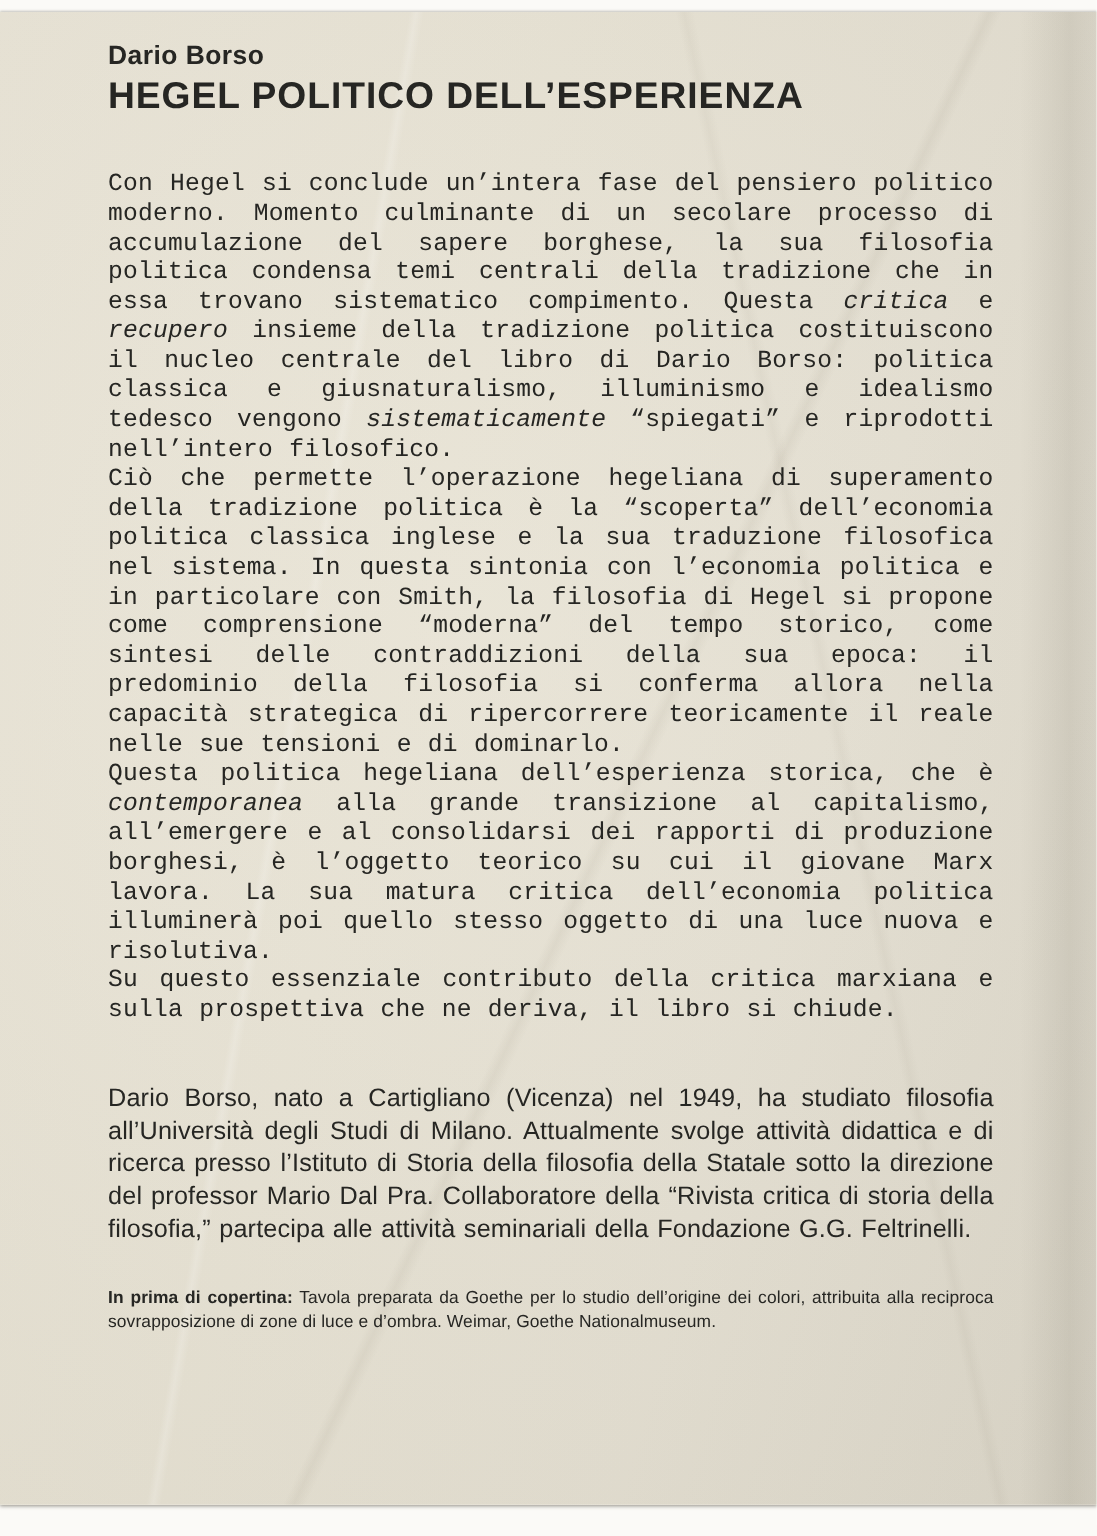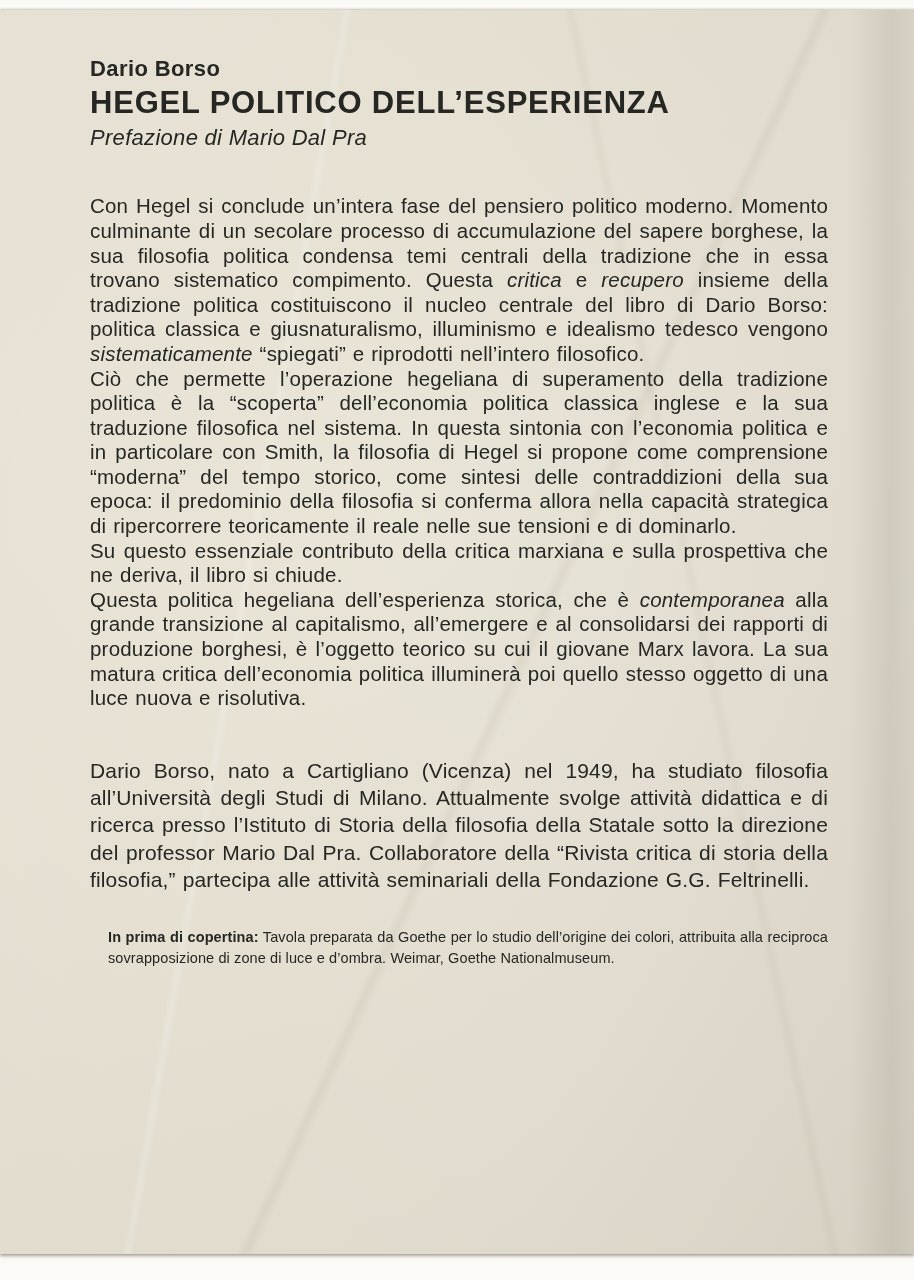--- a/index.html
+++ b/index.html
@@ -25,21 +25,21 @@
     pointer-events: none;
     background:
       linear-gradient(115deg, rgba(255,255,255,0) 54.6%, rgba(110,100,80,0.07) 55.2%, rgba(255,255,255,0) 55.9%),
       linear-gradient(78deg,  rgba(255,255,255,0) 70.2%, rgba(110,100,80,0.05) 70.8%, rgba(255,255,255,0) 71.5%),
       linear-gradient(100deg, rgba(255,255,255,0) 30.1%, rgba(255,255,255,0.18) 30.6%, rgba(255,255,255,0) 31.2%),
       linear-gradient(to right, rgba(0,0,0,0) 93%, rgba(80,75,60,0.10) 97.5%, rgba(0,0,0,0.03) 100%),
       radial-gradient(120% 90% at 45% 40%, rgba(255,255,255,0.10), rgba(70,65,50,0.06) 100%);
   }
   .content {
     position: relative;
-    padding: 44px 86px 0 90px;
+    padding: 21px 86px 0 90px;
     z-index: 1;
   }
   .author {
     font-size: 22px;
     font-weight: bold;
     letter-spacing: 0.4px;
     line-height: 1.32;
     margin: 0;
   }
   .title {
@@ -52,20 +52,21 @@
   .subtitle {
     font-size: 22px;
     font-style: italic;
     letter-spacing: 0.3px;
     line-height: 1.32;
     margin: 0;
   }
   .blurb {
     margin-top: 42px;
     hyphens: auto;
+    font-family: Liberation Mono, monospace;
     -webkit-hyphens: auto;
   }
   .blurb p {
     margin: 0;
     font-size: 20.5px;
     line-height: 1.2;
     letter-spacing: 0.2px;
     word-spacing: 1px;
     text-align: justify;
   }
@@ -79,42 +80,40 @@
     text-align: justify;
     hyphens: auto;
     -webkit-hyphens: auto;
   }
   .covernote {
     margin-top: 34px;
     font-size: 14.5px;
     line-height: 1.4;
     letter-spacing: 0.1px;
     text-align: justify;
-    margin-left: 18px;
   }
   .covernote .lead { font-weight: bold; }
 </style>
 </head>
 <body>
 
 <div class="scan">
   <div class="paper">
     <div class="content">
 
       <header>
         <div class="author">Dario Borso</div>
         <h1 class="title">HEGEL POLITICO DELL’ESPERIENZA</h1>
-        <div class="subtitle">Prefazione di Mario Dal Pra</div>
       </header>
 
       <section class="blurb">
           <p><span>Con Hegel si conclude un’intera fase del pensiero politico moderno. Momento culminante di un secolare processo di accumulazione del sapere borghese, la sua filosofia politica condensa temi centrali della tradizione che in essa trovano sistematico compimento. Questa </span><em>critica</em><span> e </span><em>recupero</em><span> insieme della tradizione politica costituiscono il nucleo centrale del libro di Dario Borso: politica classica e giusnaturalismo, illuminismo e idealismo tedesco vengono </span><em>sistematicamente</em><span> “spiegati” e riprodotti nell’intero filosofico.</span></p>
           <p><span>Ciò che permette l’operazione hegeliana di superamento della tradizione politica è la “scoperta” dell’economia politica classica inglese e la sua traduzione filosofica nel sistema. In questa sintonia con l’economia politica e in particolare con Smith, la filosofia di Hegel si propone come comprensione “moderna” del tempo storico, come sintesi delle contraddizioni della sua epoca: il predominio della filosofia si conferma allora nella capacità strategica di ripercorrere teoricamente il reale nelle sue tensioni e di dominarlo.</span></p>
+          <p><span>Questa politica hegeliana dell’esperienza storica, che è </span><em>contemporanea</em><span> alla grande transizione al capitalismo, all’emergere e al consolidarsi dei rapporti di produzione borghesi, è l’oggetto teorico su cui il giovane Marx lavora. La sua matura critica dell’economia politica illuminerà poi quello stesso oggetto di una luce nuova e risolutiva.</span></p>
           <p><span>Su questo essenziale contributo della critica marxiana e sulla prospettiva che ne deriva, il libro si chiude.</span></p>
-          <p><span>Questa politica hegeliana dell’esperienza storica, che è </span><em>contemporanea</em><span> alla grande transizione al capitalismo, all’emergere e al consolidarsi dei rapporti di produzione borghesi, è l’oggetto teorico su cui il giovane Marx lavora. La sua matura critica dell’economia politica illuminerà poi quello stesso oggetto di una luce nuova e risolutiva.</span></p>
         </section>
 
       <section class="bio">Dario Borso, nato a Cartigliano (Vicenza) nel 1949, ha studiato filosofia all’Università degli Studi di Milano. Attualmente svolge attività didattica e di ricerca presso l’Istituto di Storia della filosofia della Statale sotto la direzione del professor Mario Dal Pra. Collaboratore della “Rivista critica di storia della filosofia,” partecipa alle attività seminariali della Fondazione G.G. Feltrinelli.</section>
 
       <section class="covernote">
         <span class="lead">In prima di copertina:</span><span> Tavola preparata da Goethe per lo studio dell’origine dei colori, attribuita alla reciproca sovrapposizione di zone di luce e d’ombra. Weimar, Goethe Nationalmuseum.</span>
       </section>
 
     </div>
   </div>

